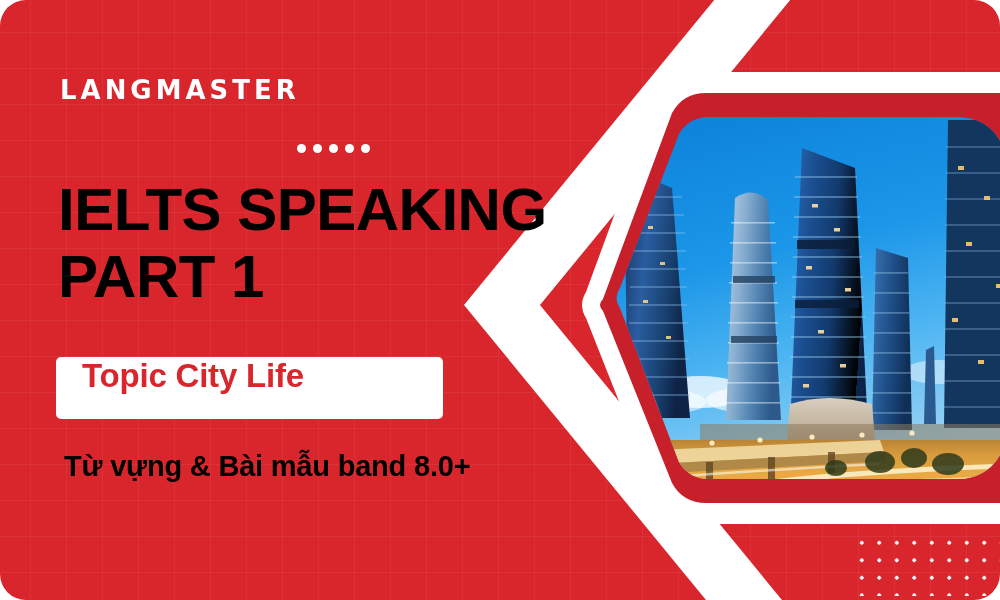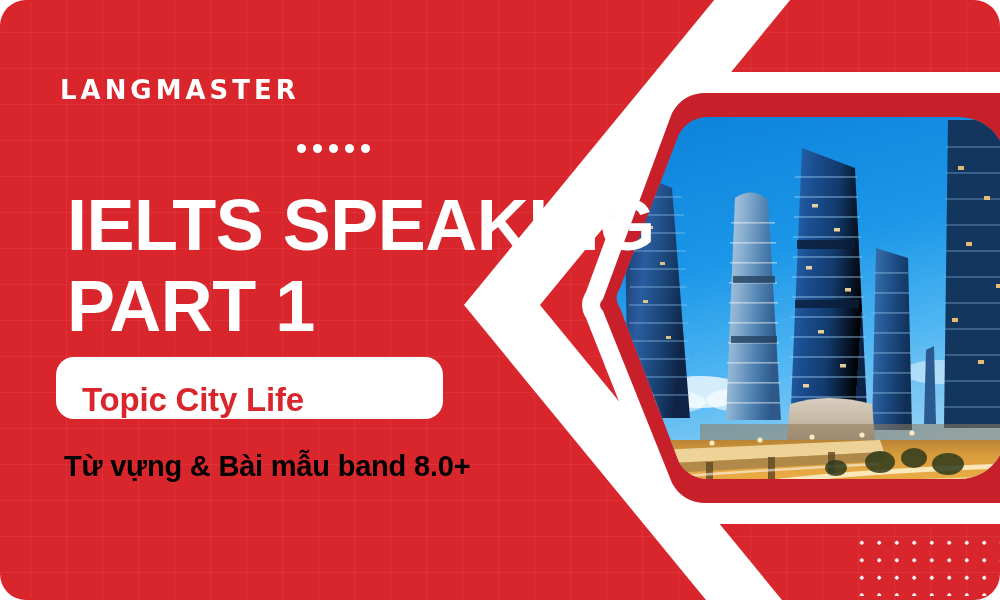--- a/index.html
+++ b/index.html
@@ -36,30 +36,30 @@
     font-family:"DejaVu Sans",sans-serif;
     transform:scaleX(.96);transform-origin:left center;
     white-space:nowrap;
   }
 
   .dot-row{position:absolute;left:297px;top:144px;display:flex;gap:7px;}
   .dot-row i{display:block;width:9px;height:9px;border-radius:50%;background:#fff;}
 
   .headline{
     position:absolute;left:58px;top:176px;
-    color:#ffffff;font-weight:800;font-size:72px;line-height:1.12;
-    letter-spacing:-0.5px;white-space:pre-line;margin:9px;
+    color:#000000;font-weight:800;font-size:60px;line-height:1.12;
+    letter-spacing:-0.5px;white-space:pre-line;margin:0;
     font-family:"Liberation Sans",sans-serif;
   }
 
   .topic-pill{
     position:absolute;left:56px;top:357px;
     min-width:387px;height:62px;
-    background:#ffffff;border-radius:18px;
-    display:flex;align-items:flex-end;
+    background:#ffffff;border-radius:5px;
+    display:flex;align-items:flex-start;
     padding:0 26px;
   }
   .topic-pill span{
     color:#d8262c;font-size:33px;font-weight:800;letter-spacing:-.2px;
     white-space:nowrap;
   }
 
   .subline{
     position:absolute;left:64px;top:450px;
     color:#000000;font-size:29px;font-weight:800;letter-spacing:-.2px;

